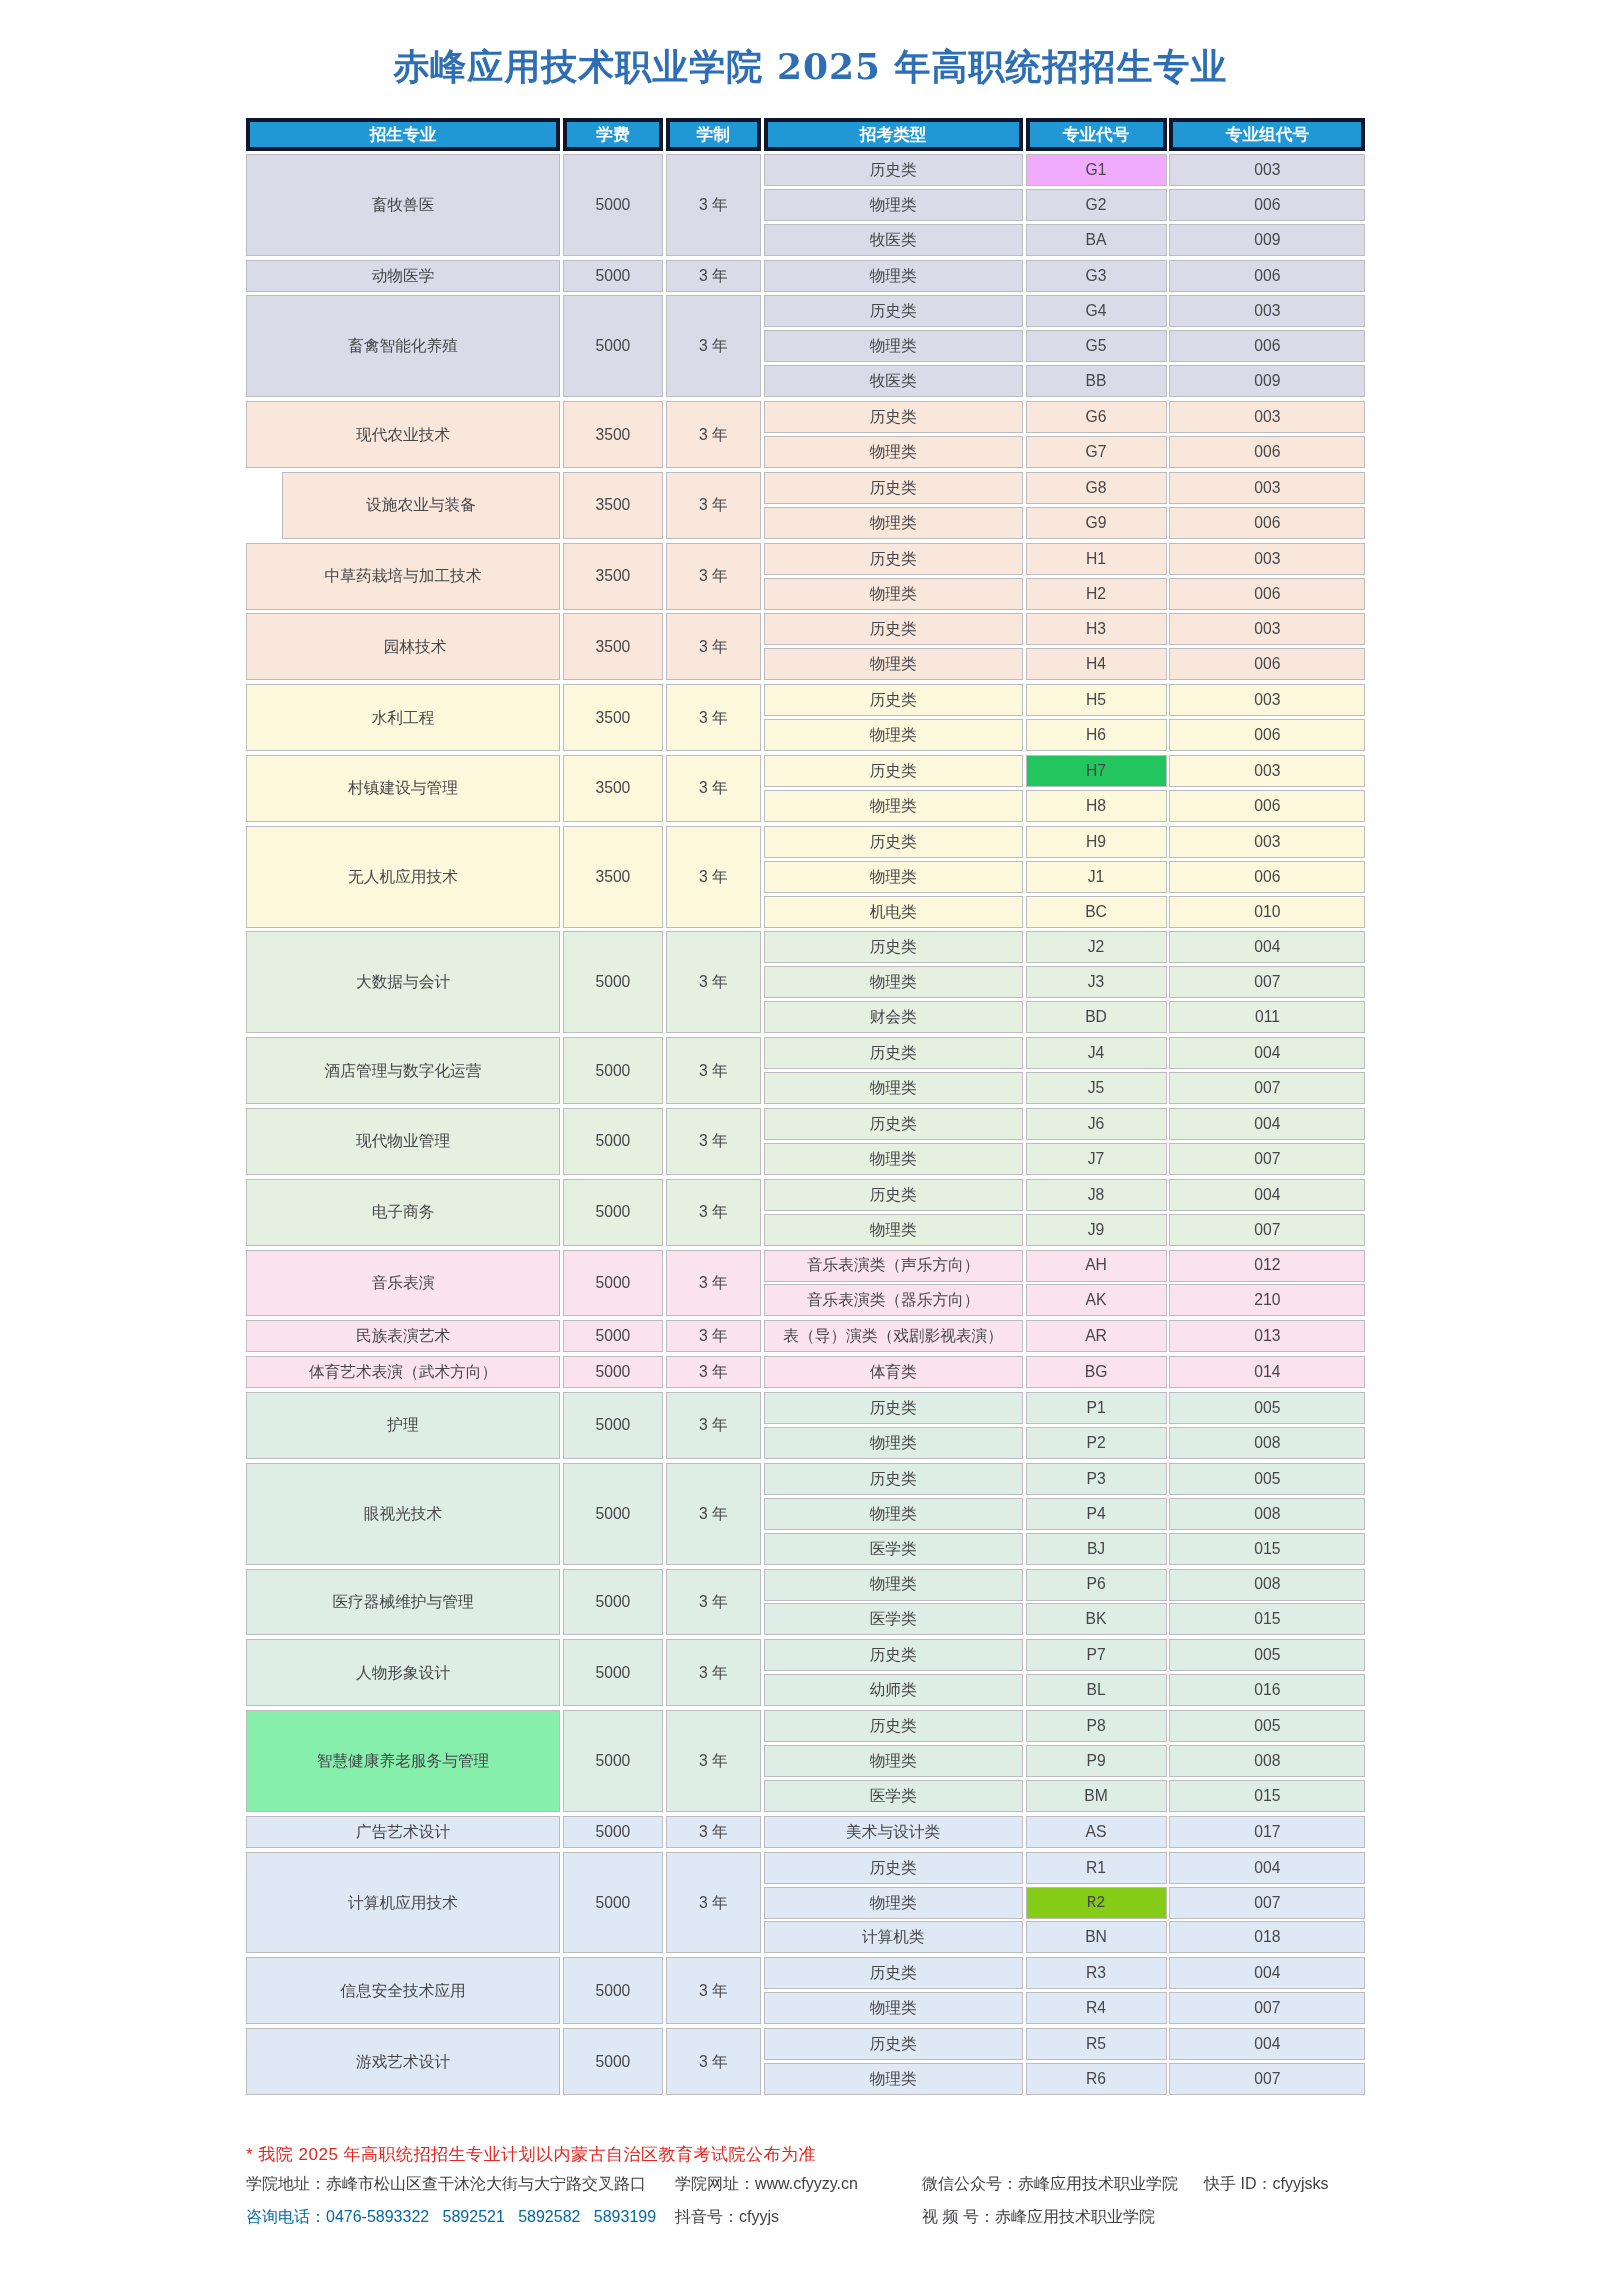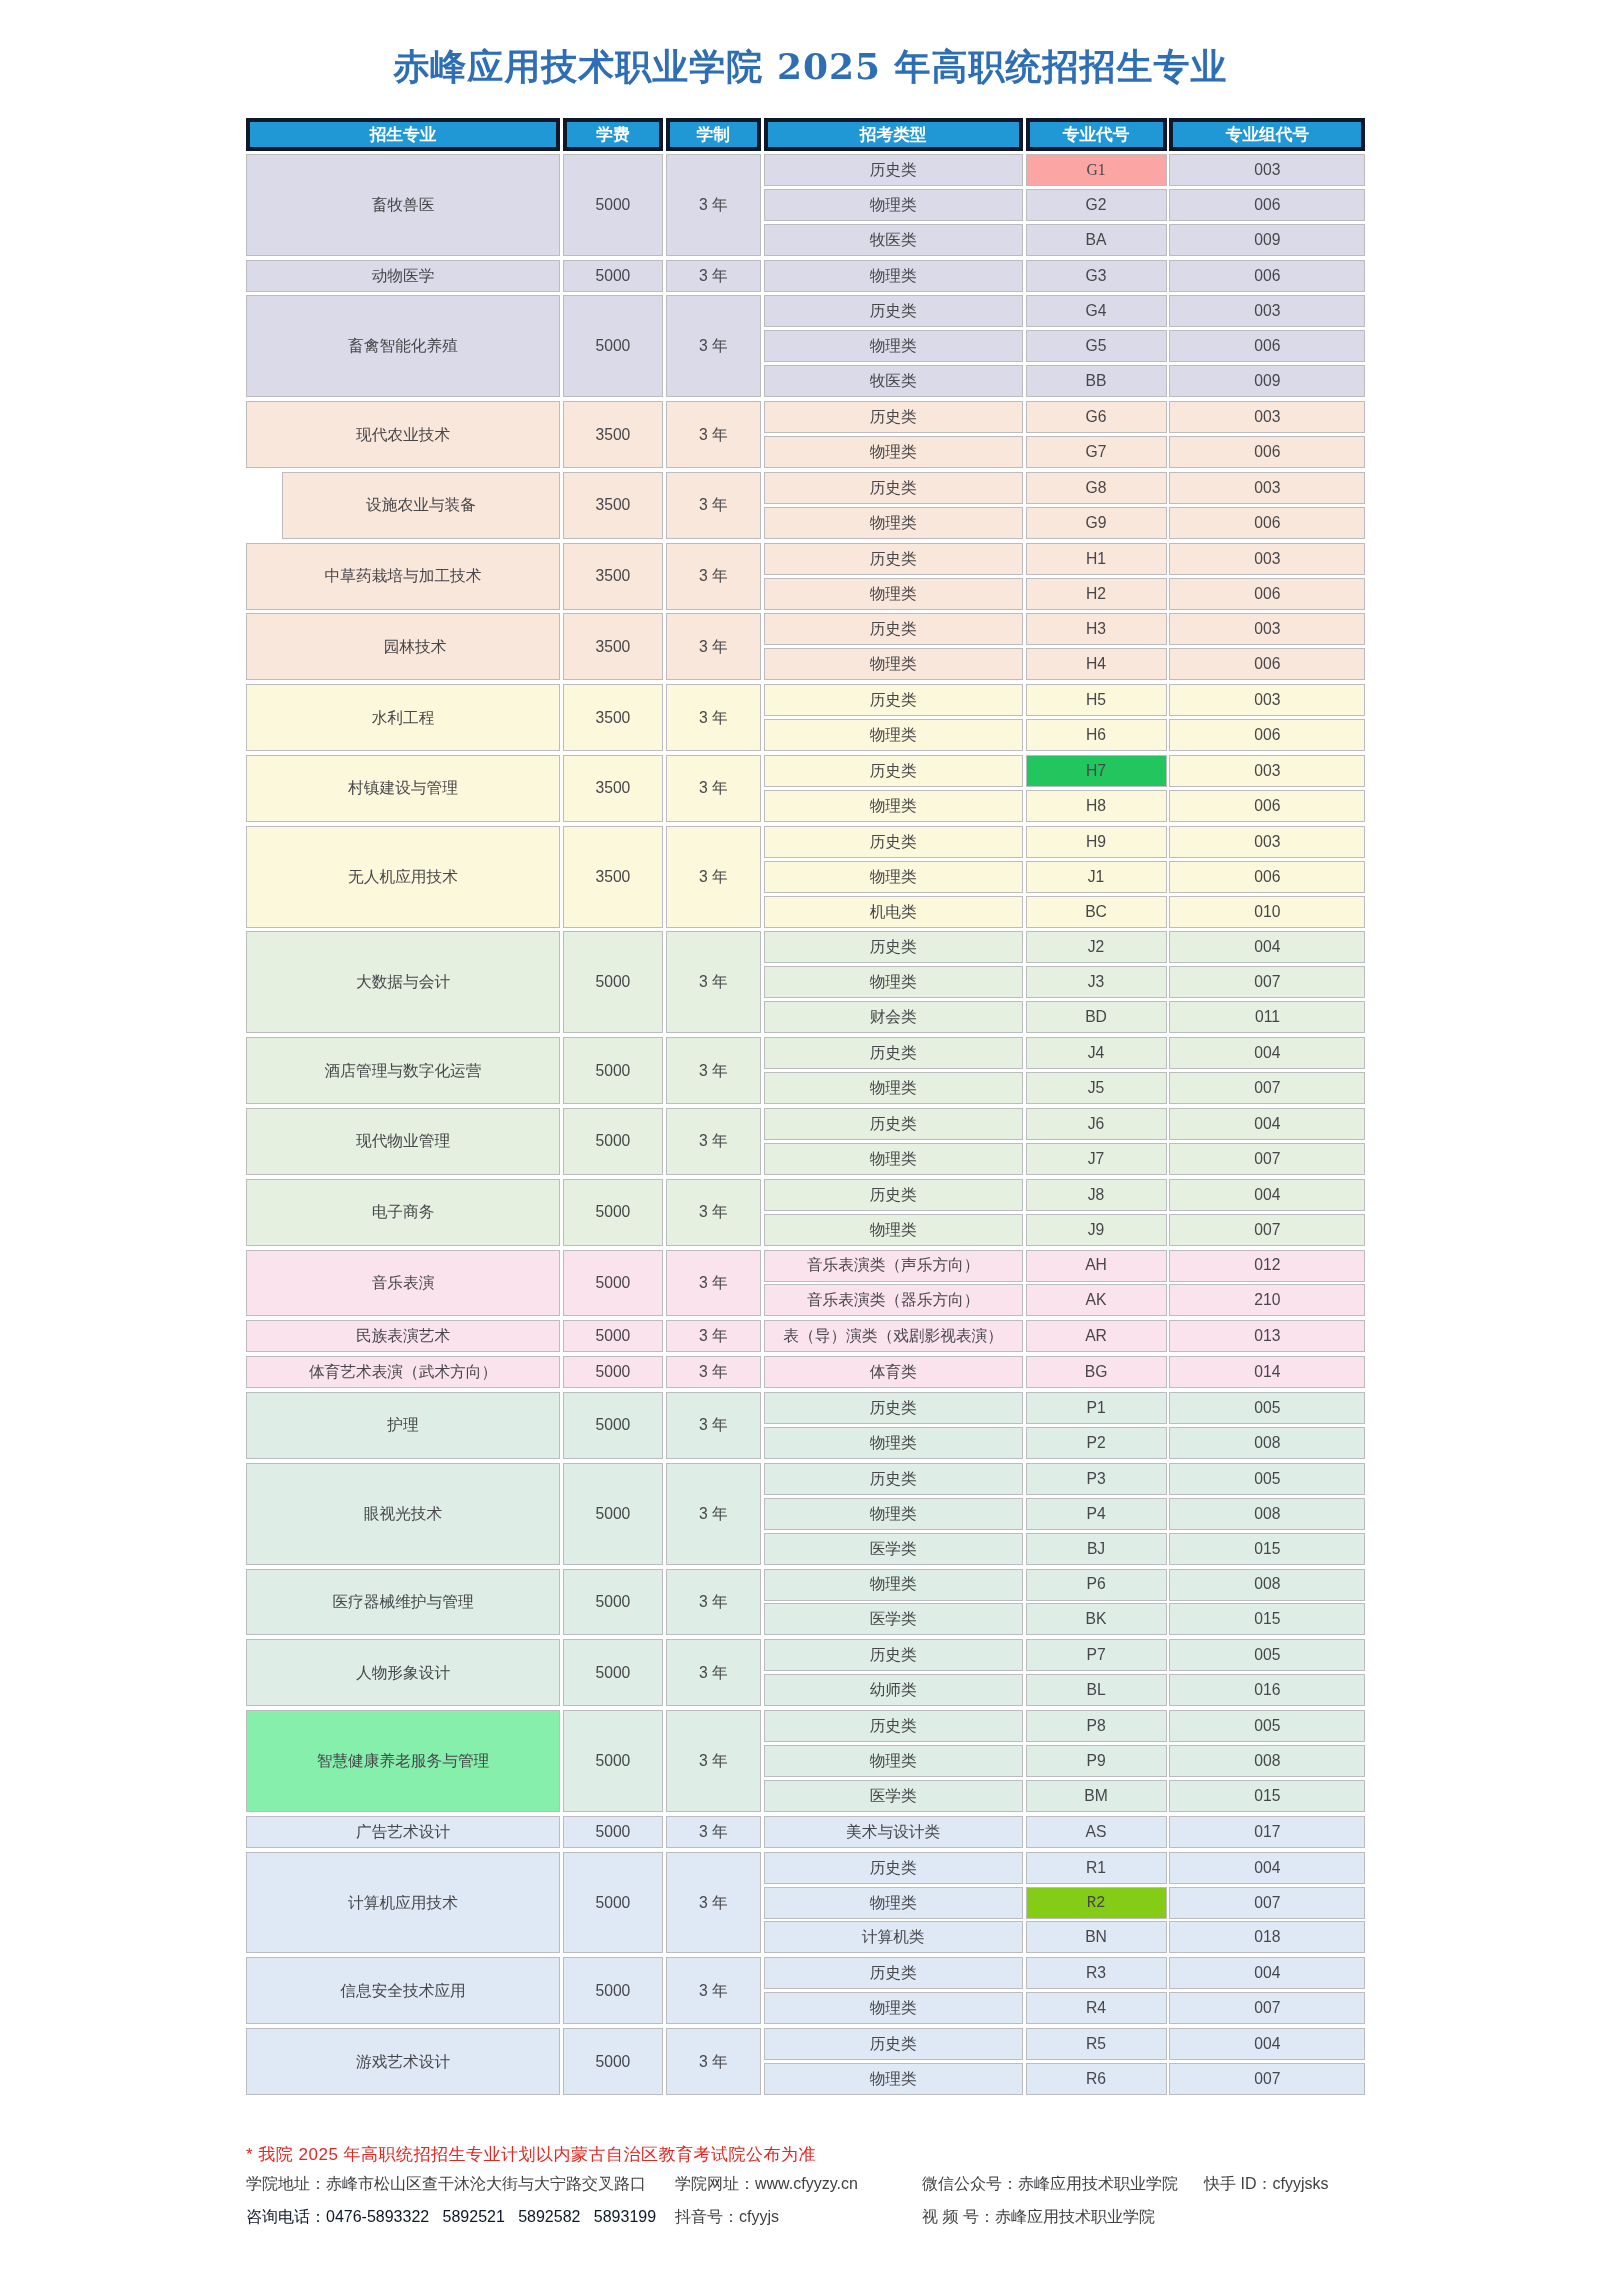--- a/index.html
+++ b/index.html
@@ -62,21 +62,21 @@
     <div class="cell head-cell" style="background: rgb(31, 152, 213); color: rgb(255, 255, 255);">招考类型</div>
     <div class="cell head-cell" style="background: rgb(31, 152, 213); color: rgb(255, 255, 255);">专业代号</div>
     <div class="cell head-cell" style="background: rgb(31, 152, 213); color: rgb(255, 255, 255);">专业组代号</div>
   </div>
   <div>
       <div class="group" style="grid-template-rows: repeat(3, 32px);">
         <div class="cell" style="background: rgb(219, 218, 233); grid-area: 1 / 1 / span 3;">畜牧兽医</div>
         <div class="cell" style="background: rgb(219, 218, 233); grid-area: 1 / 2 / span 3;">5000</div>
         <div class="cell" style="background: rgb(219, 218, 233); grid-area: 1 / 3 / span 3;">3 年</div>
         <div class="cell" style="background: rgb(219, 218, 233); grid-area: 1 / 4;">历史类</div>
-        <div class="cell" style="background: #fca5a5; grid-area: 1 / 5; font-family: Liberation Serif, serif;">G1</div>
+        <div class="cell" style="background: #f0abfc; grid-area: 1 / 5;">G1</div>
         <div class="cell" style="background: rgb(219, 218, 233); grid-area: 1 / 6;">003</div>
         <div class="cell" style="background: rgb(219, 218, 233); grid-area: 2 / 4;">物理类</div>
         <div class="cell" style="background: rgb(219, 218, 233); grid-area: 2 / 5;">G2</div>
         <div class="cell" style="background: rgb(219, 218, 233); grid-area: 2 / 6;">006</div>
         <div class="cell" style="background: rgb(219, 218, 233); grid-area: 3 / 4;">牧医类</div>
         <div class="cell" style="background: rgb(219, 218, 233); grid-area: 3 / 5;">BA</div>
         <div class="cell" style="background: rgb(219, 218, 233); grid-area: 3 / 6;">009</div>
       </div>
       <div class="group" style="grid-template-rows: repeat(1, 32px);">
         <div class="cell" style="background: rgb(219, 218, 233); grid-area: 1 / 1 / span 1;">动物医学</div>
@@ -362,18 +362,18 @@
     </div>
 </div>
 
 <div class="note" style="color: rgb(231, 37, 31);">* 我院 2025 年高职统招招生专业计划以内蒙古自治区教育考试院公布为准</div>
 
 <div class="contact">
     <div class="contact-cell" style="color: rgb(63, 63, 66);">学院地址：赤峰市松山区查干沐沦大街与大宁路交叉路口</div>
     <div class="contact-cell" style="color: rgb(63, 63, 66);">学院网址：www.cfyyzy.cn</div>
     <div class="contact-cell" style="color: rgb(63, 63, 66);">微信公众号：赤峰应用技术职业学院</div>
     <div class="contact-cell" style="color: rgb(63, 63, 66);">快手 ID：cfyyjsks</div>
-    <div class="contact-cell" style="color: #0f172a;">咨询电话：0476-5893322   5892521   5892582   5893199</div>
+    <div class="contact-cell" style="color: #0369a1;">咨询电话：0476-5893322   5892521   5892582   5893199</div>
     <div class="contact-cell" style="color: rgb(63, 63, 66);">抖音号：cfyyjs</div>
     <div class="contact-cell" style="color: rgb(63, 63, 66);">视 频 号：赤峰应用技术职业学院</div>
     <div class="contact-cell" style="color: rgb(63, 63, 66);"></div>
   </div>
 
 
 </body></html>

